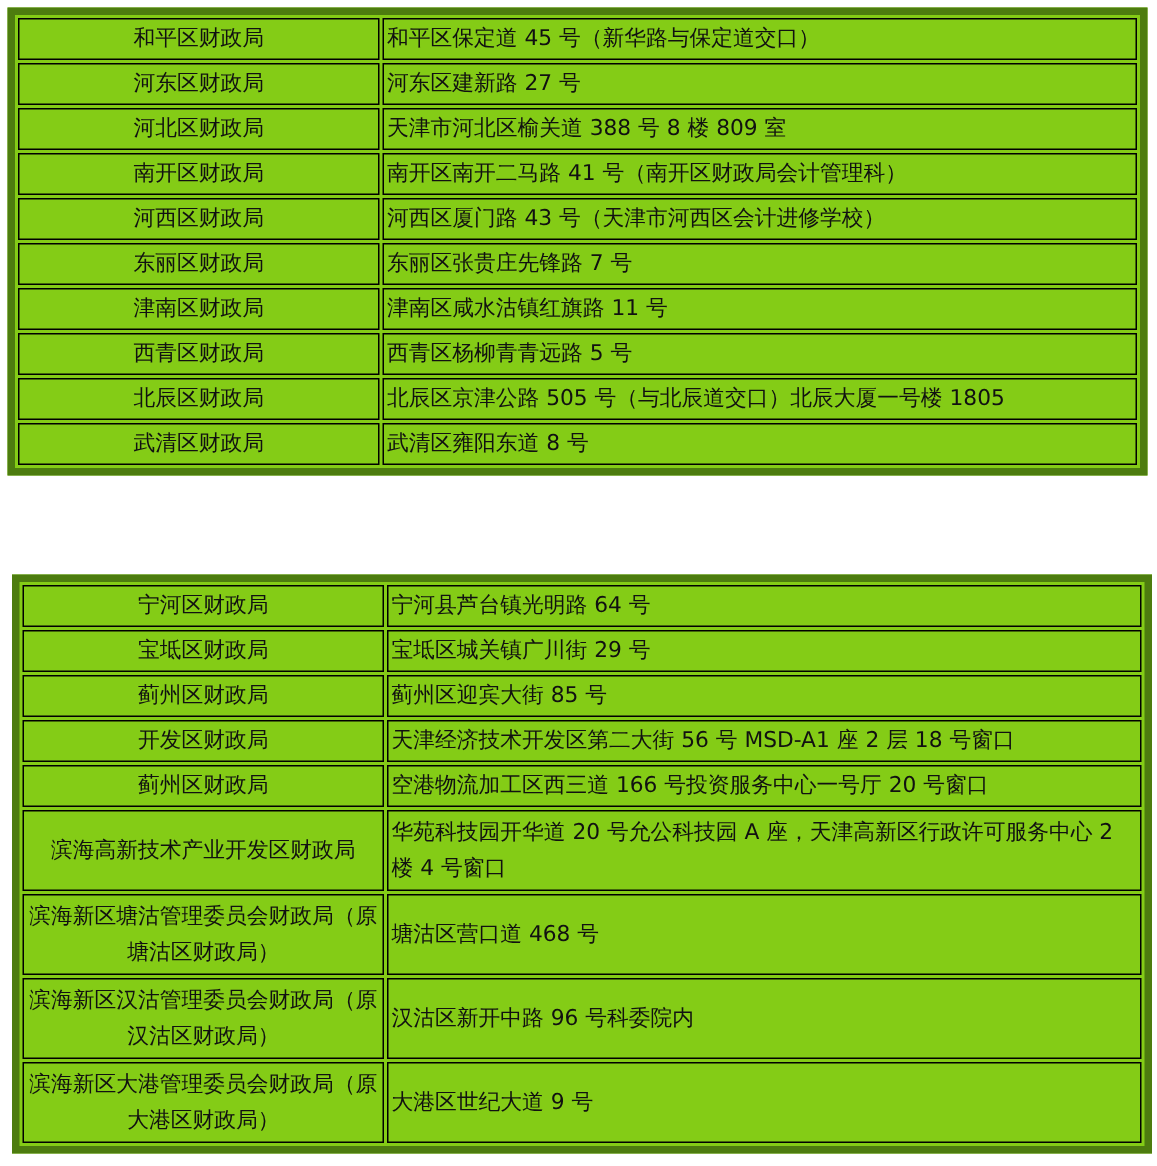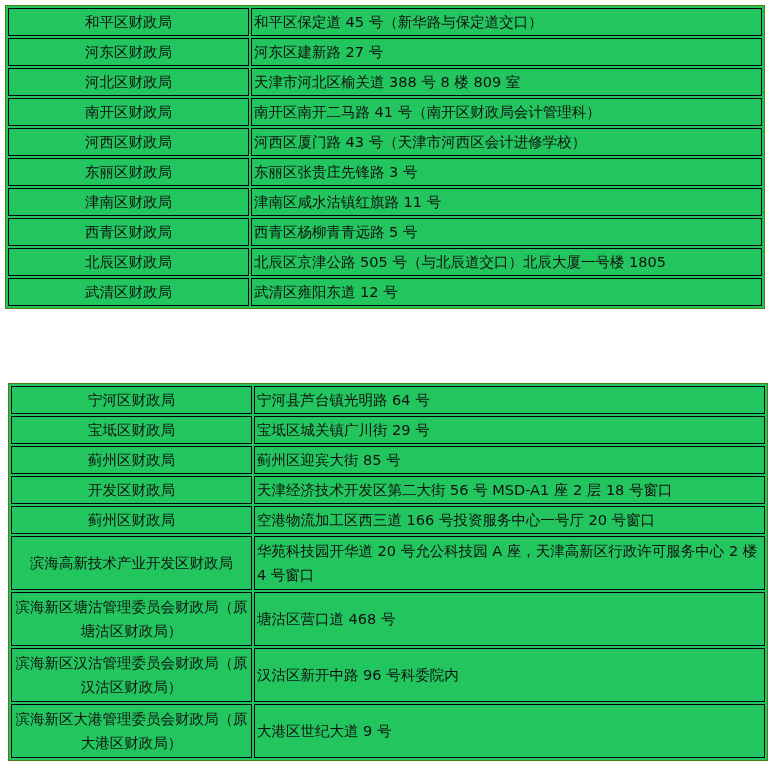--- a/index.html
+++ b/index.html
@@ -12,23 +12,23 @@
       height: 777px;
       position: relative;
       overflow: hidden;
       font-family: "DejaVu Sans", "Liberation Sans", sans-serif;
       color: #111111;
     }
     table.office-table {
       position: absolute;
       border-collapse: separate;
       border-spacing: 2px;
-      border: 1px solid #4d7c0f;
+      border: 5px solid #4d7c0f;
       table-layout: fixed;
-      background: #22c55e;
+      background: #84cc16;
     }
     table.office-table td {
       border: 1px solid #000;
       font-size: 14.5px;
       line-height: 24px;
       padding: 0 1px;
       overflow: hidden;
       white-space: normal;
       word-break: break-all;
     }
@@ -76,37 +76,37 @@
     <tr class="row">
       <td class="name-cell">南开区财政局</td>
       <td class="addr-cell">南开区南开二马路 41 号（南开区财政局会计管理科）</td>
     </tr>
     <tr class="row">
       <td class="name-cell">河西区财政局</td>
       <td class="addr-cell">河西区厦门路 43 号（天津市河西区会计进修学校）</td>
     </tr>
     <tr class="row">
       <td class="name-cell">东丽区财政局</td>
-      <td class="addr-cell">东丽区张贵庄先锋路 3 号</td>
+      <td class="addr-cell">东丽区张贵庄先锋路 7 号</td>
     </tr>
     <tr class="row">
       <td class="name-cell">津南区财政局</td>
       <td class="addr-cell">津南区咸水沽镇红旗路 11 号</td>
     </tr>
     <tr class="row">
       <td class="name-cell">西青区财政局</td>
       <td class="addr-cell">西青区杨柳青青远路 5 号</td>
     </tr>
     <tr class="row">
       <td class="name-cell">北辰区财政局</td>
       <td class="addr-cell">北辰区京津公路 505 号（与北辰道交口）北辰大厦一号楼 1805</td>
     </tr>
     <tr class="row">
       <td class="name-cell">武清区财政局</td>
-      <td class="addr-cell">武清区雍阳东道 12 号</td>
+      <td class="addr-cell">武清区雍阳东道 8 号</td>
     </tr>
   </tbody>
 </table>
 
 <table id="table-2" class="office-table">
   <tbody>
     <tr class="row">
       <td class="name-cell">宁河区财政局</td>
       <td class="addr-cell">宁河县芦台镇光明路 64 号</td>
     </tr>

